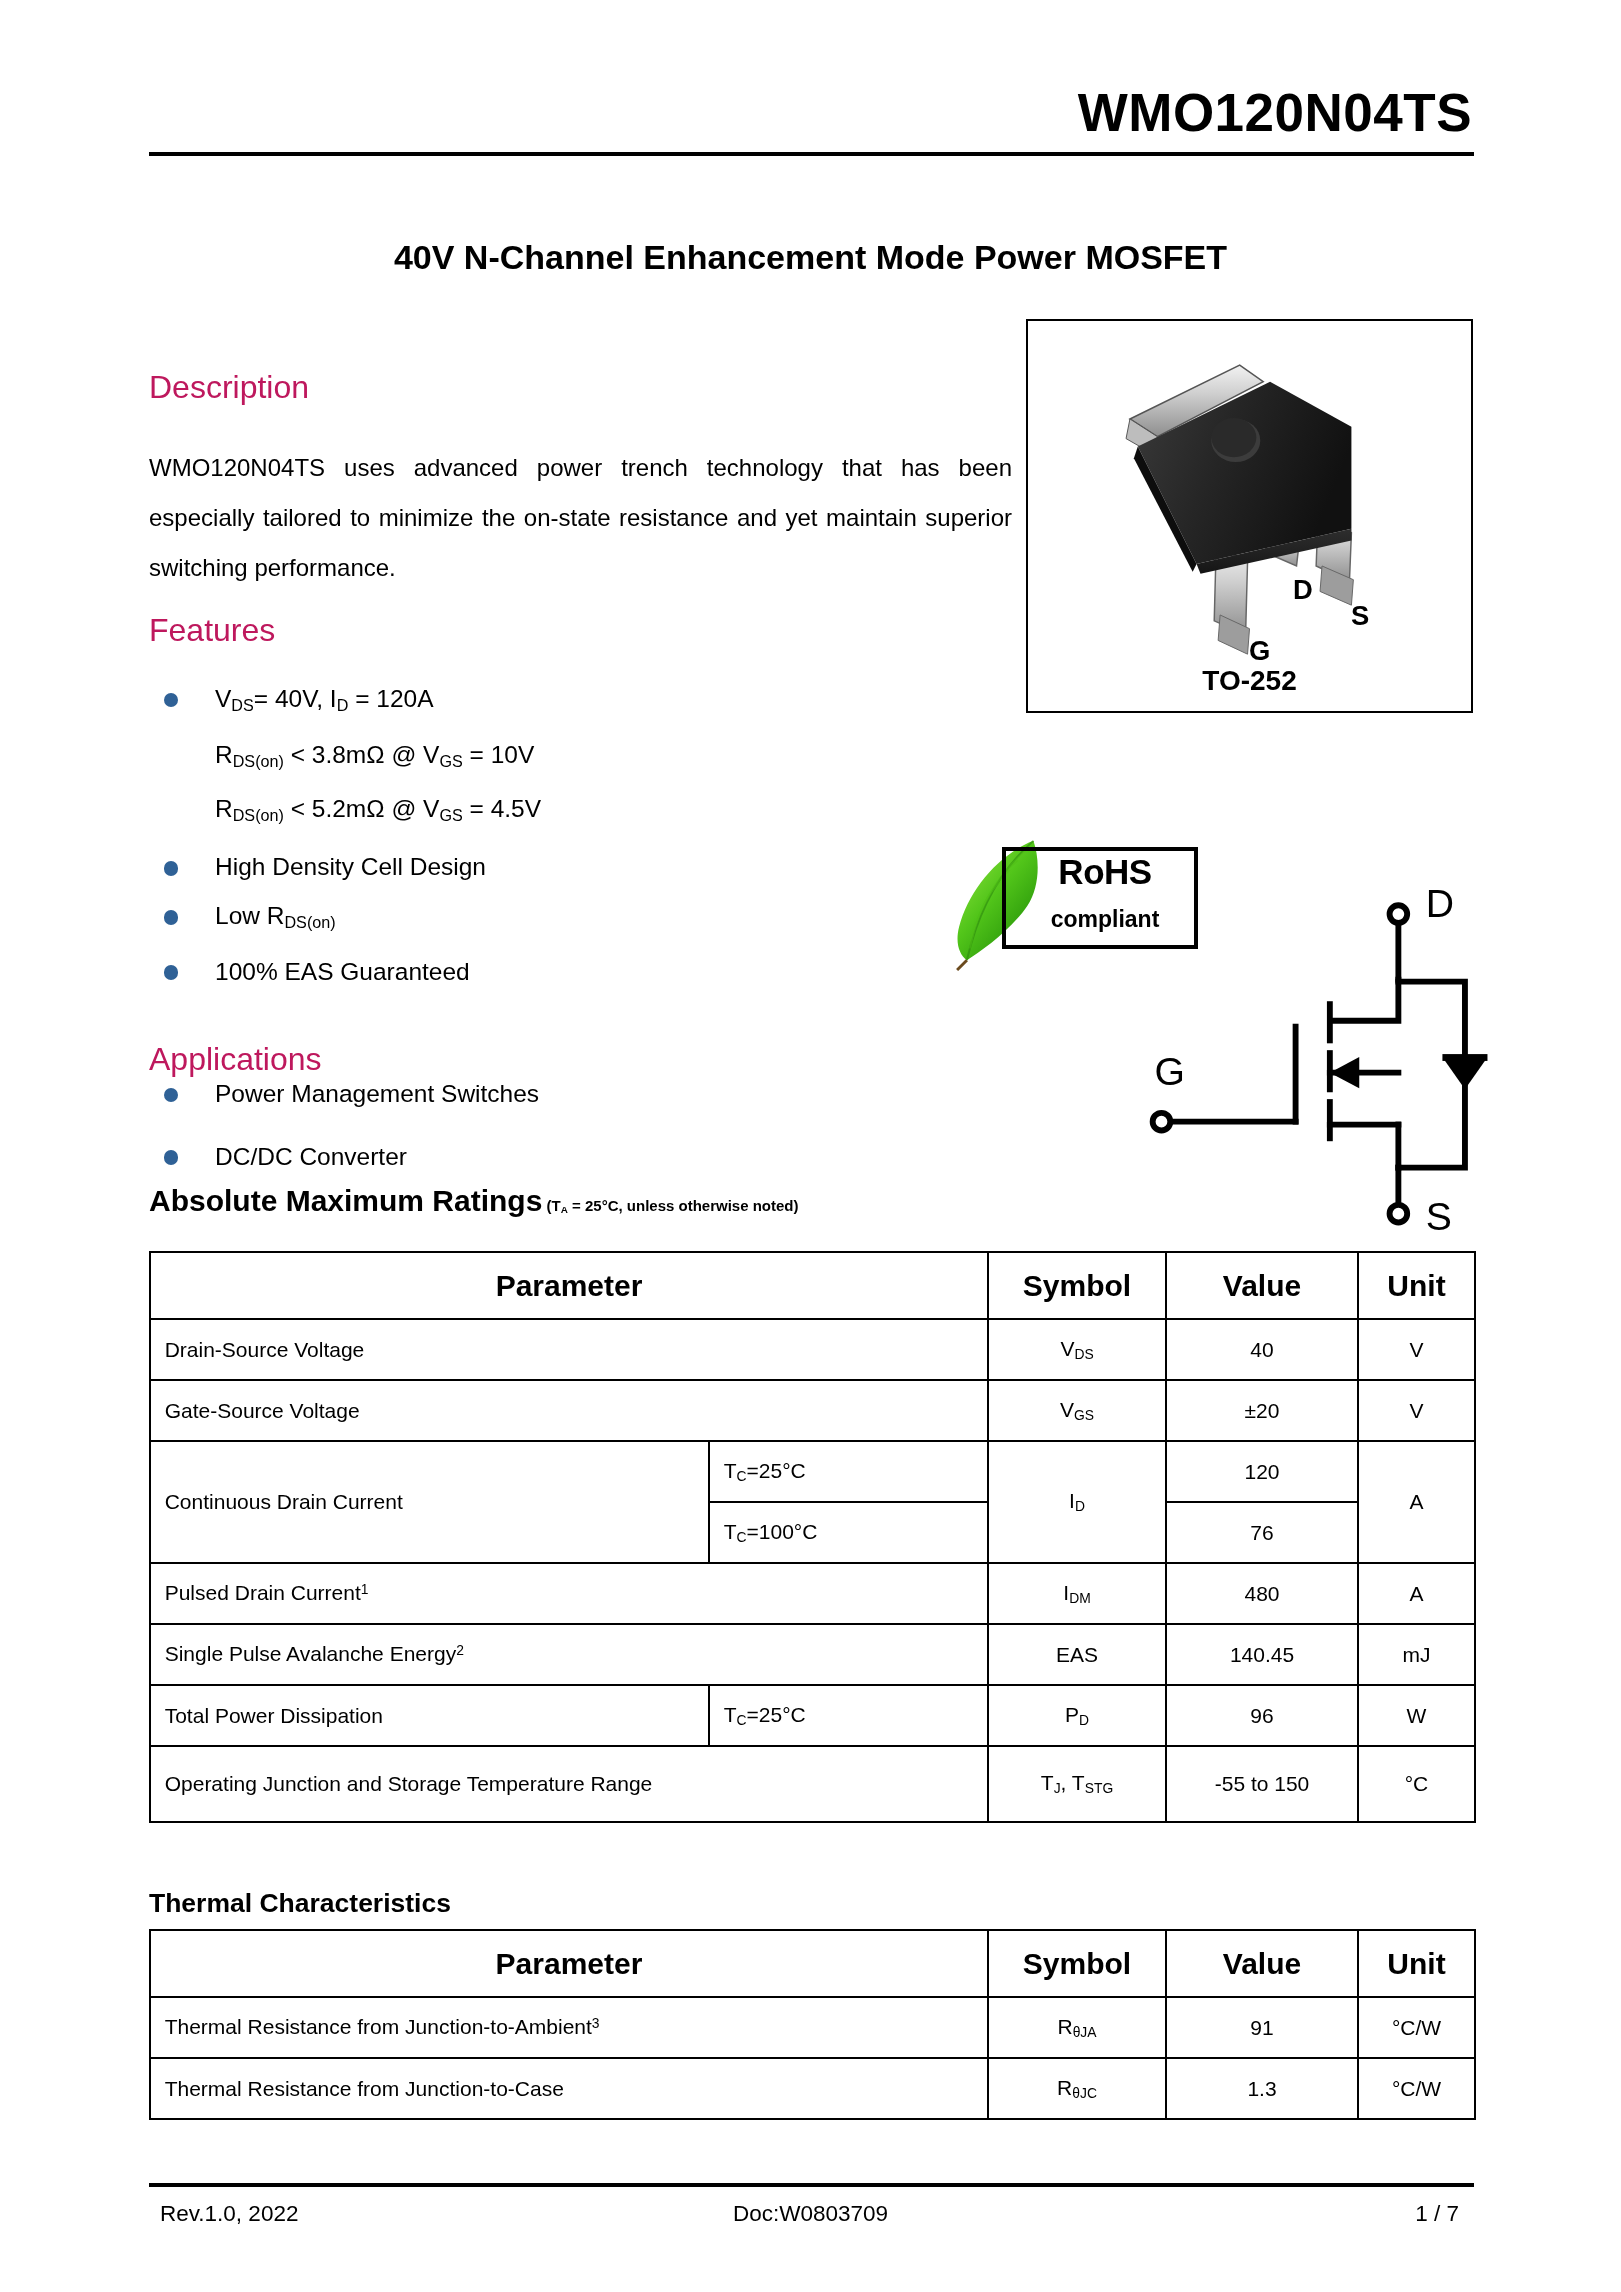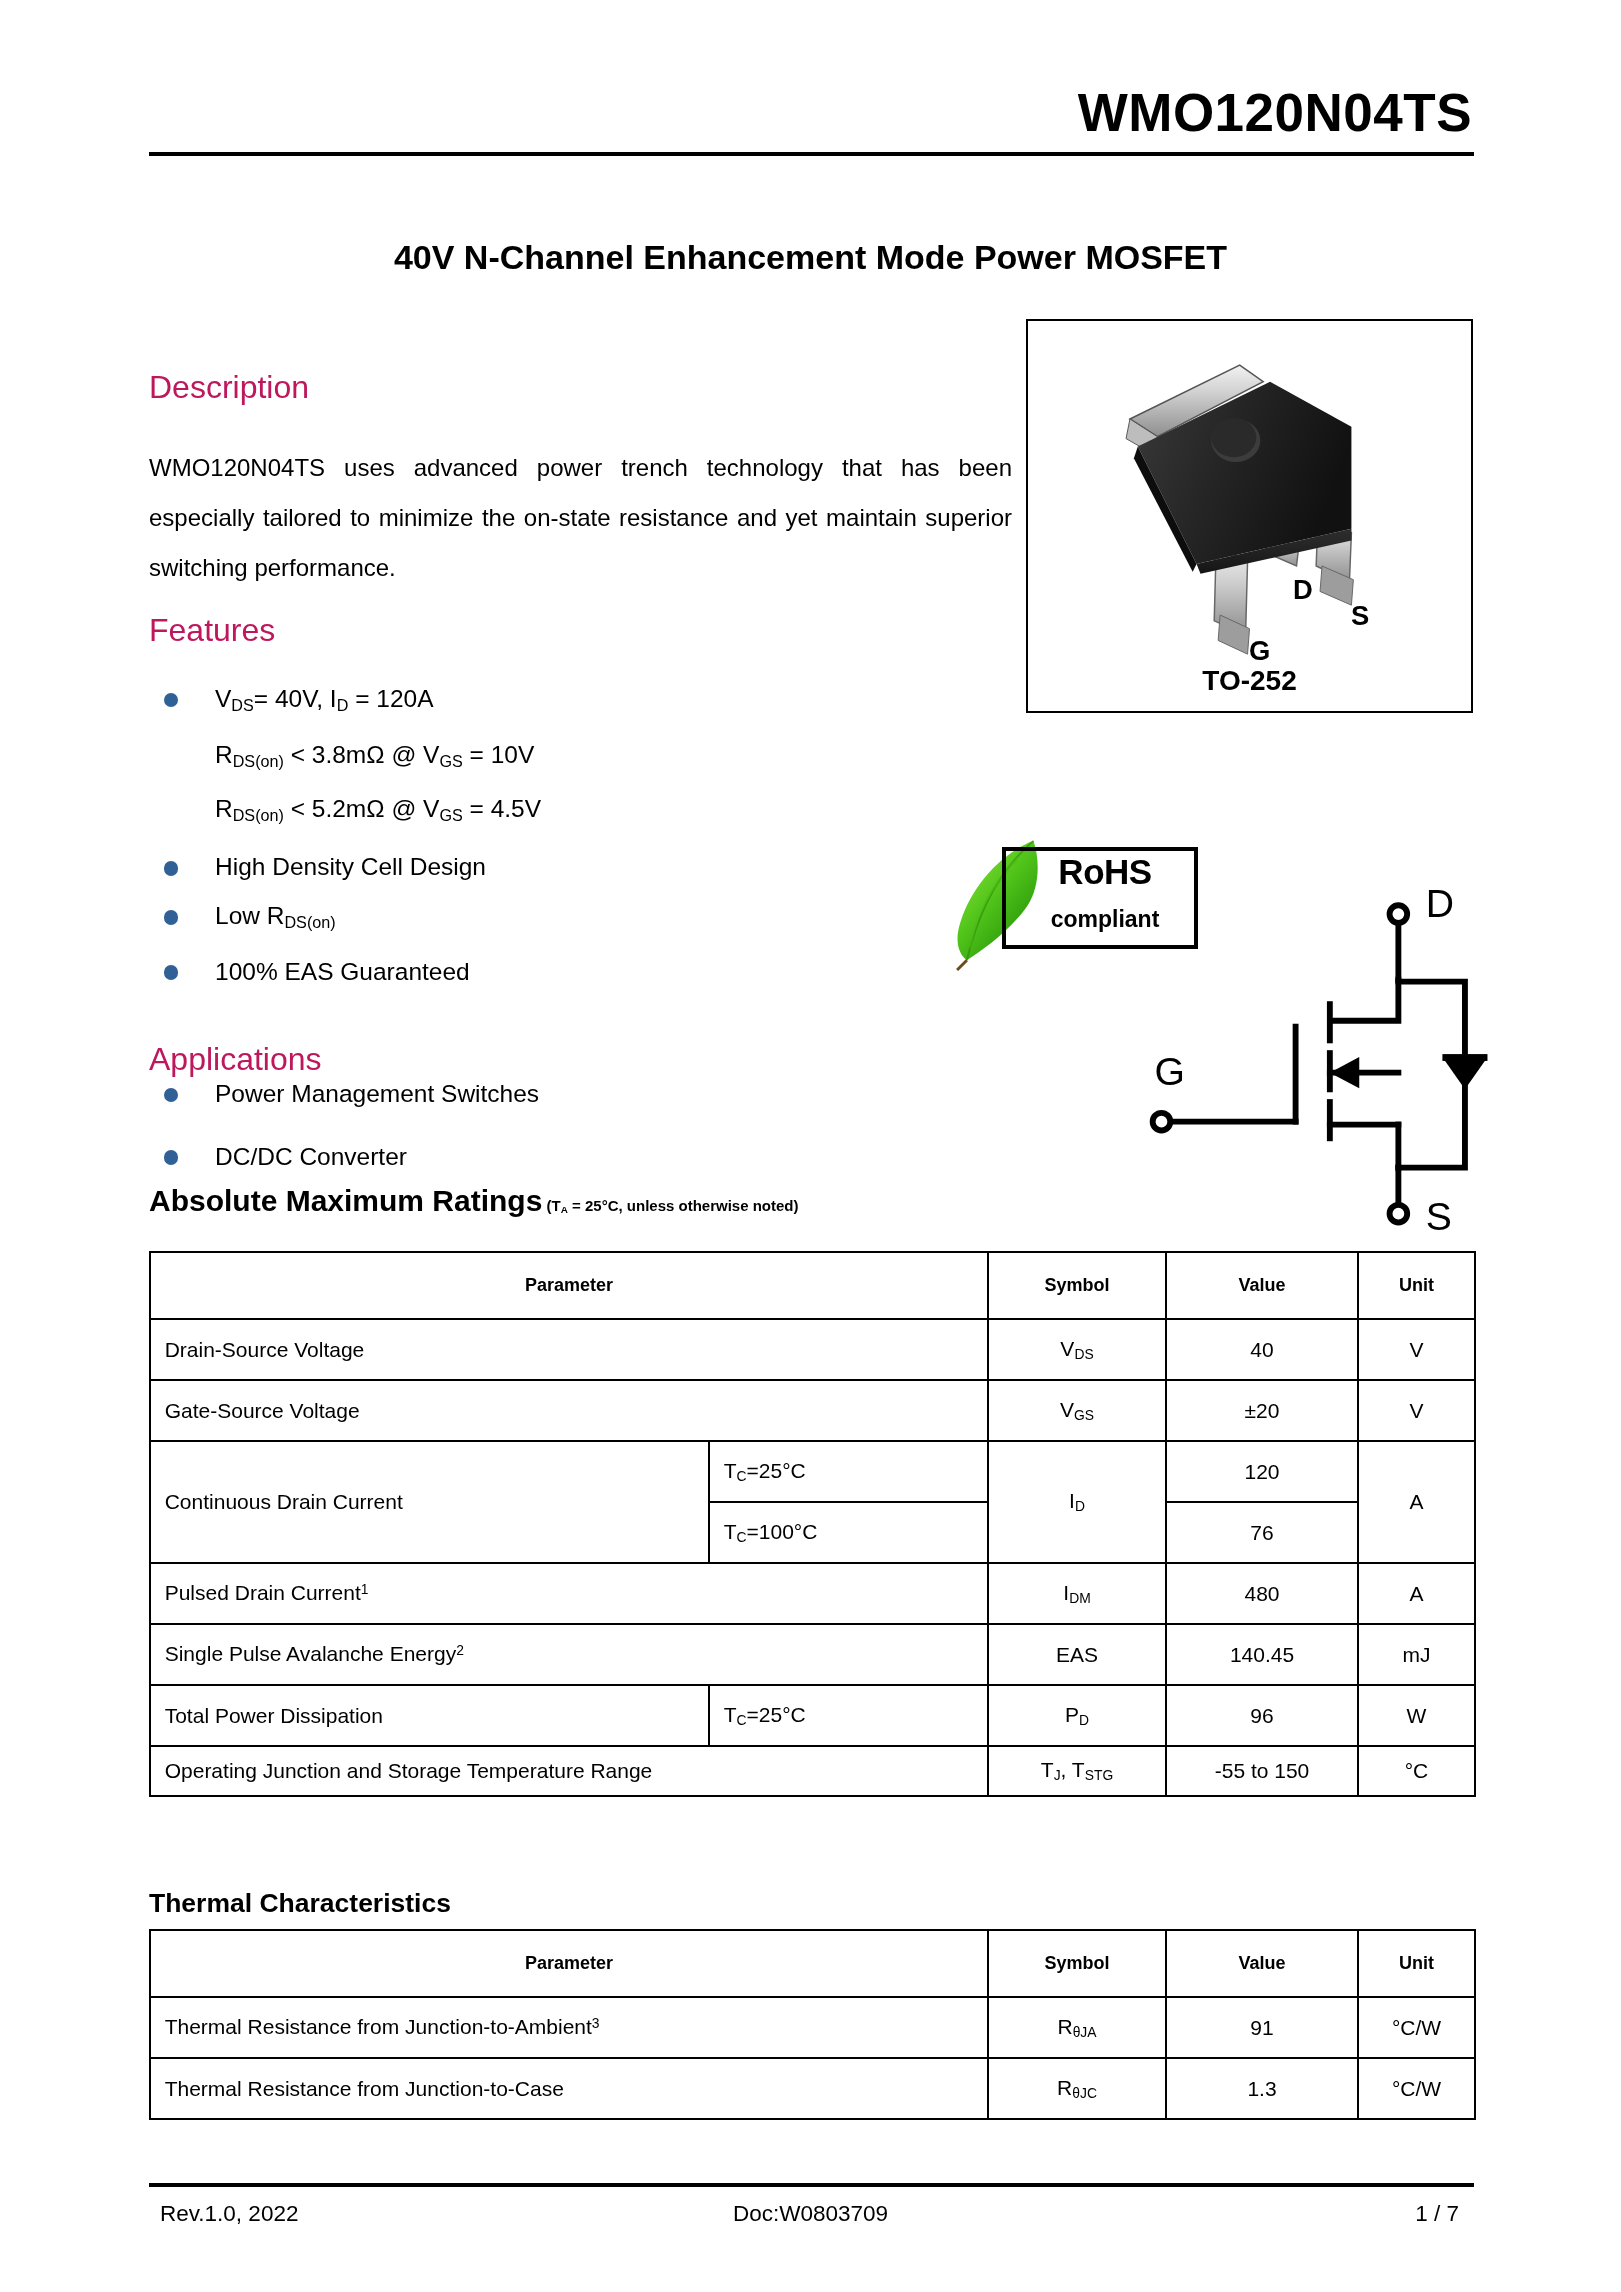--- a/index.html
+++ b/index.html
@@ -170,21 +170,21 @@
   table.dt td, table.dt th {
     border: 2px solid #000;
     font-size: 21px;
     font-weight: normal;
     padding: 0 13.7px;
     vertical-align: middle;
     box-sizing: border-box;
   }
   table.dt th {
     font-weight: bold;
-    font-size: 18px;
+    font-size: 30px;
     text-align: center;
   }
   .c-l { text-align: left; }
   .c-c { text-align: center; }
   .bold { font-weight: bold; }
 
   #amr-table { left: 149px; top: 1251px; width: 1325px; }
   #th-table  { left: 149px; top: 1929px; width: 1325px; }
 
   
@@ -409,21 +409,21 @@
         <td class="c-c">140.45</td>
         <td class="c-c">mJ</td>
       </tr>
       <tr style="height:61px;">
         <td class="c-l">Total Power Dissipation</td>
         <td class="c-l">T<sub>C</sub>=25°C</td>
         <td class="c-c bold">P<sub>D</sub></td>
         <td class="c-c">96</td>
         <td class="c-c">W</td>
       </tr>
-      <tr style="height:50px;">
+      <tr style="height:76px;">
         <td class="c-l" colspan="2">Operating Junction and Storage Temperature Range</td>
         <td class="c-c bold">T<sub>J</sub>, T<sub>STG</sub></td>
         <td class="c-c">-55 to 150</td>
         <td class="c-c">°C</td>
       </tr>
     </tbody>
   </table>
 
   <div class="tbl-title th-title">Thermal Characteristics</div>
 

